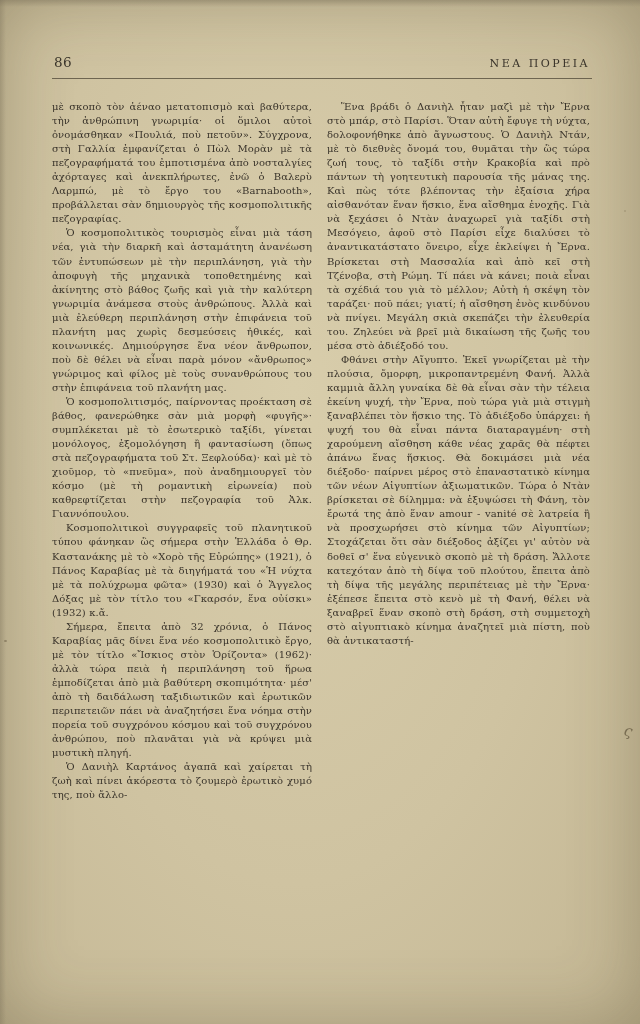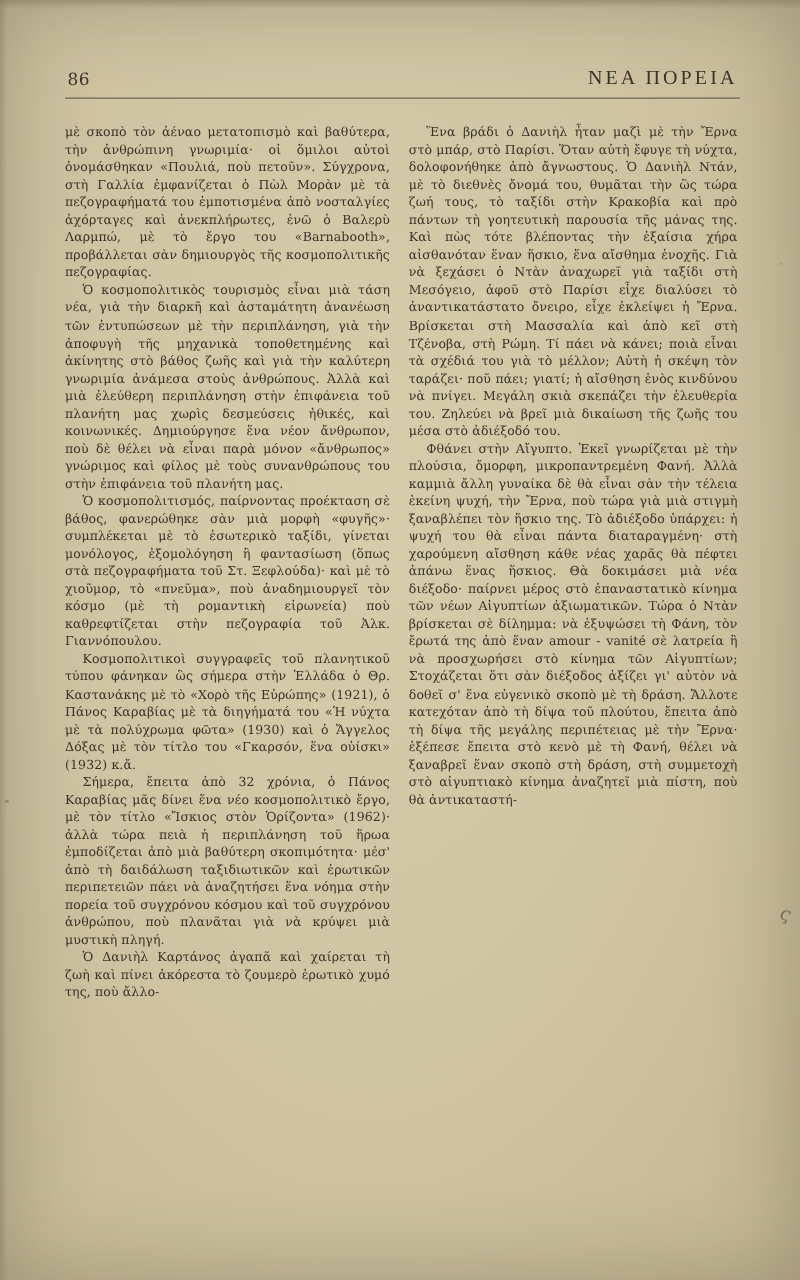--- a/index.html
+++ b/index.html
@@ -23,21 +23,21 @@
     position:absolute;top:0;bottom:0;left:0;width:6px;
     background:linear-gradient(90deg,#7a7058,rgba(122,112,88,0));
     opacity:.35;
   }
   .header{
     position:absolute;top:54px;left:54px;right:50px;
     display:flex;justify-content:space-between;align-items:flex-end;
     color:#3a342a;
   }
   .pagenum{font-size:13.5px;letter-spacing:.5px;}
-  .journal{font-size:16px;letter-spacing:2.5px;font-weight:500;font-family:Liberation Serif, serif;}
+  .journal{font-size:11px;letter-spacing:2.5px;font-weight:500;}
   .rule{
     position:absolute;top:78px;left:52px;right:48px;height:1px;
     background:#5d5542;opacity:.85;
   }
   .col{
     position:absolute;top:100px;
     font-size:10px;line-height:14.05px;
     color:#39332a;
     text-align:justify;
     letter-spacing:.1px;

